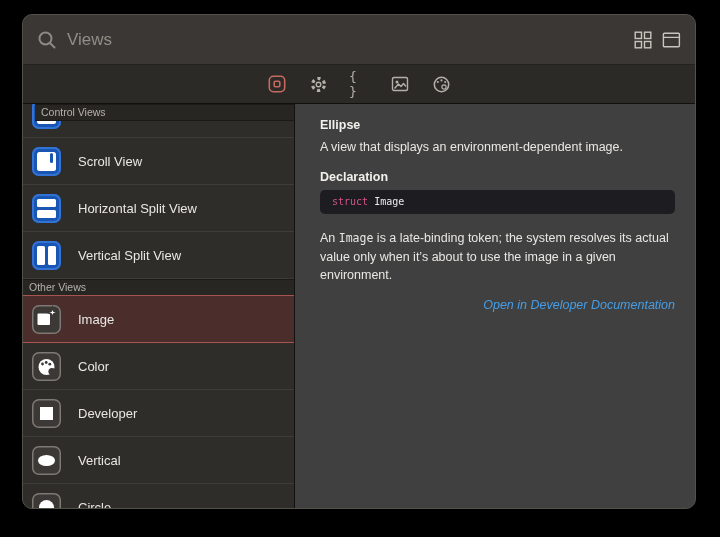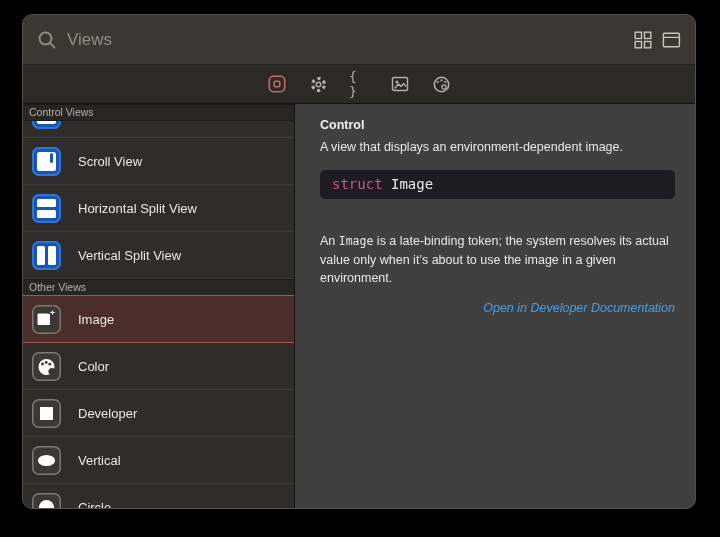--- a/index.html
+++ b/index.html
@@ -33,21 +33,21 @@
   .content{flex:1;display:flex;min-height:0;}
   .sidebar{
     width:272px;flex:none;background:#2f2d2a;border-right:1px solid #121110;
     box-sizing:border-box;position:relative;overflow:hidden;
   }
   .sec-header{
     height:17px;box-sizing:border-box;background:#282623;
     border-top:1px solid #1b1a18;border-bottom:1px solid #1b1a18;
     color:#b5b1ab;font-size:10.5px;line-height:15px;padding-left:6px;
   }
-  .sticky{position:absolute;top:0;left:0;right:0;z-index:3;}
+  .sticky{position:absolute;top:0;left:12px;right:0;z-index:3;}
   .rows{position:relative;z-index:1;}
   .rows .first{margin-top:-13px;}
   .row{
     height:47px;box-sizing:border-box;display:flex;align-items:center;
     padding-left:9px;border-bottom:1px solid rgba(255,255,255,0.075);
   }
   .row .label{margin-left:17px;color:#e9e7e4;font-size:13px;}
   .row.selected{
     background:#4b2e2c;border-top:1px solid #a7534e;border-bottom:1px solid #a7534e;
     margin-top:-1px;height:48px;
@@ -67,22 +67,22 @@
   .vs-r{left:16px;top:5px;width:8px;height:19px;border-radius:1.5px;}
   .rect-g{left:8px;top:8px;width:13px;height:13px;}
   .ellipse-g{left:6px;top:9px;width:17px;height:11px;border-radius:50%;}
   .circle-g{left:7px;top:7px;width:15px;height:15px;border-radius:50%;}
   
   .detail{flex:1;padding:14px 20px 0 25px;box-sizing:border-box;color:#e9e7e4;min-width:0;}
   .detail h4{font-size:12.5px;font-weight:700;color:#f2f0ed;margin:0 0 6px;}
   .detail p{font-size:12.5px;margin:0 0 13px;line-height:1.5;color:#e9e7e4;}
   .codeblock{
     background:#1d1c21;border-radius:5px;padding:5px 12px 6px;
-    font-family:"DejaVu Sans Mono",monospace;font-size:14px;line-height:1.3;
-    margin:0 0 33px;
+    font-family:"DejaVu Sans Mono",monospace;font-size:10px;line-height:1.3;
+    margin:0 0 15px;
   }
   .kw{color:#d0548a;}
   .codetext{color:#eceae7;}
   code.inline{font-family:"DejaVu Sans Mono",monospace;font-size:11.5px;color:#e9e7e4;}
   .doc-link{display:block;text-align:right;color:#459ee6;font-size:12.5px;margin-top:9px;text-decoration:none;cursor:pointer;font-style:italic;}
 </style>
 </head>
 <body>
 
 <div class="window">
@@ -220,23 +220,24 @@
         <div class="row">
           <div class="app-icon gray">
             <div class="shape circle-g"></div>
           </div>
           <span class="label">Circle</span>
         </div>
       </div>
     </div>
 
     <div class="detail">
-      <h4>Control</h4>
+      <h4>Ellipse</h4>
       <p>A view that displays an environment-dependent image.</p>
 
+      <h4>Declaration</h4>
       <div class="codeblock"><span class="kw">struct</span><span class="codetext"> Image</span></div>
 
       <p><span>An </span><code class="inline">Image</code><span> is a late-binding token; the system resolves its actual value only when it’s about to use the image in a given environment.</span></p>
 
       <a class="doc-link">Open in Developer Documentation</a>
     </div>
 
   </div>
 </div>
 

